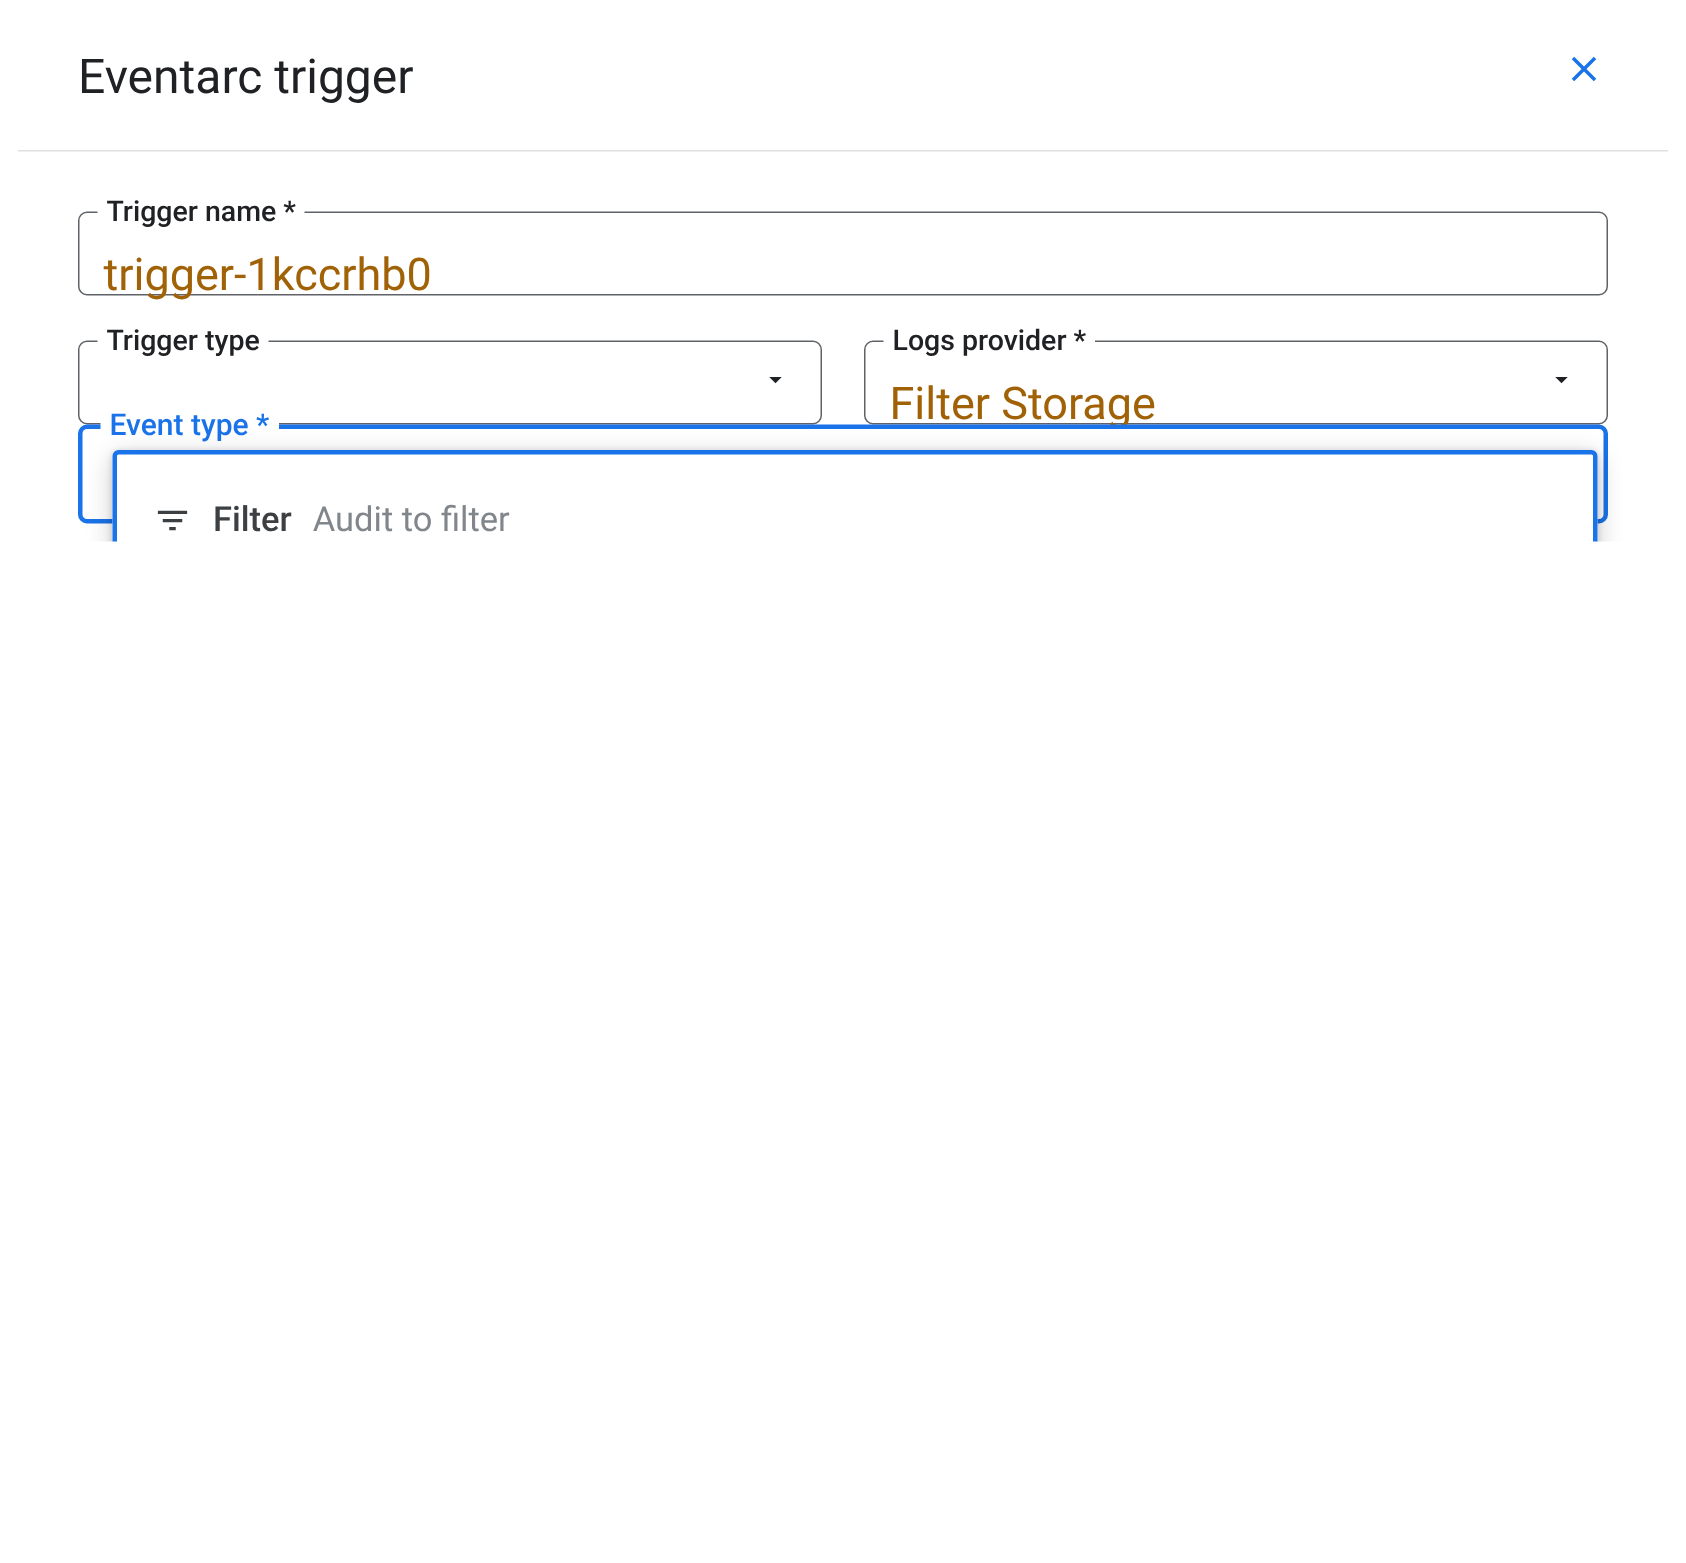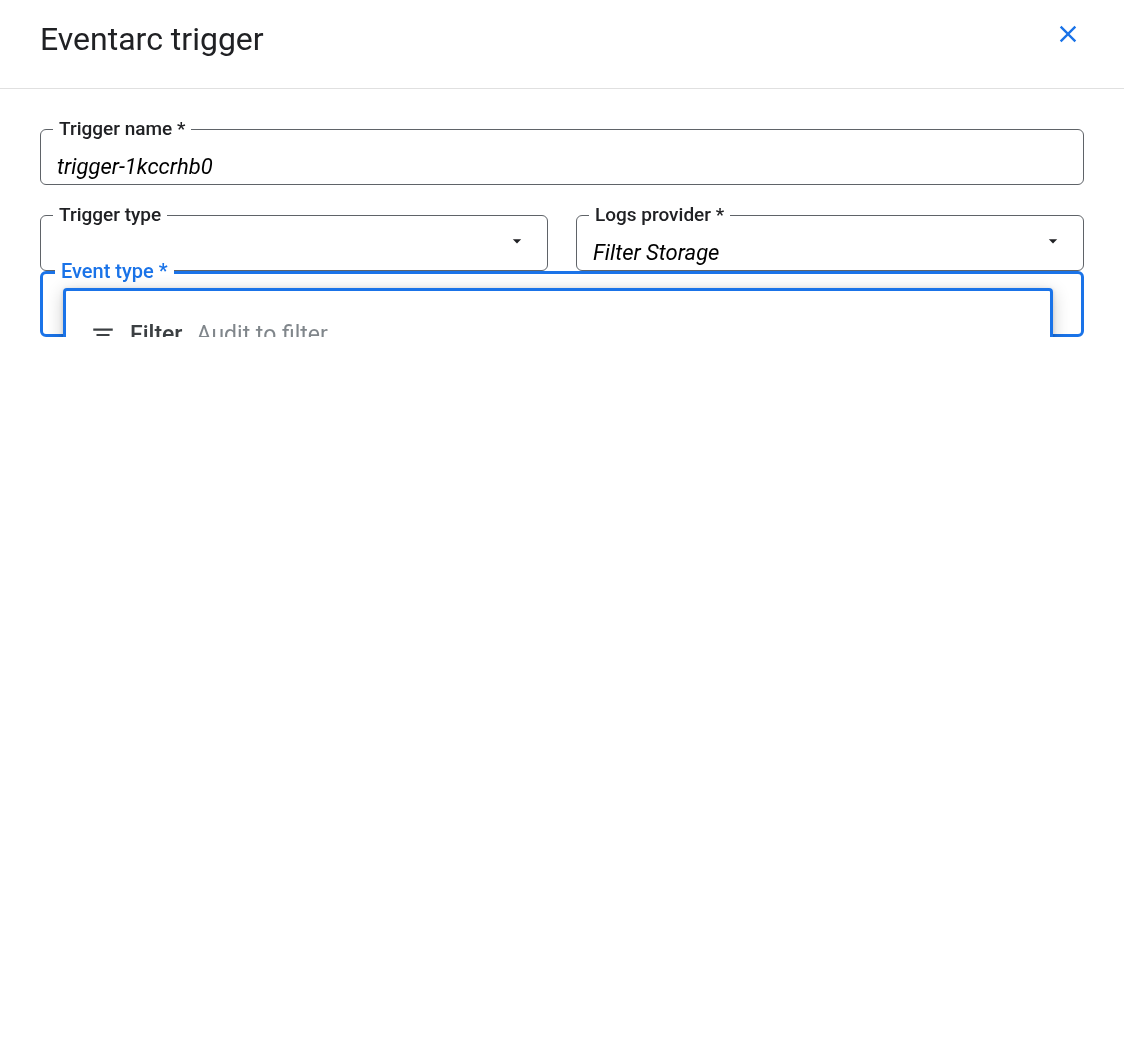--- a/index.html
+++ b/index.html
@@ -6,21 +6,21 @@
   html, body {
     margin: 0; padding: 0;
     font-family: "Google Sans", Roboto, "Helvetica Neue", Arial, sans-serif;
     background: #fff;
     color: #202124;
     width: 1124px;
     overflow: hidden;
   }
   .panel {
     width: 1124px;
-    padding: 0;
+    padding: 12px;
   }
   .header {
     display: flex;
     align-items: flex-start;
     justify-content: space-between;
     padding: 20px 40px 30px 40px;
     border-bottom: 1px solid #e0e0e0;
   }
   .header h1 {
     margin: 0;
@@ -60,25 +60,24 @@
     top: -13px;
     left: 12px;
     background: #fff;
     padding: 0 6px;
     font-size: 19px;
     font-weight: 500;
     color: #202124;
     white-space: nowrap;
   }
   .field .value {
-    font-size: 22px;
-    color: #000000;
+    font-size: 30px;
+    color: #a16207;
     line-height: 1.2;
     padding-top: 6px;
-    font-style: italic;
   }
   .field .chev {
     position: absolute;
     right: 20px;
     top: 50%;
     transform: translateY(-50%);
     color: #202124;
   }
 
   .row-1 { margin-bottom: 30px; }

